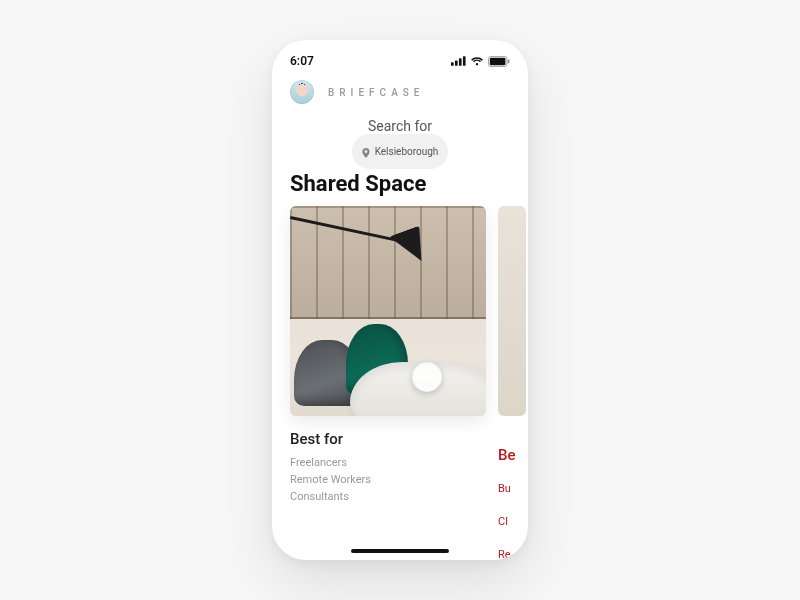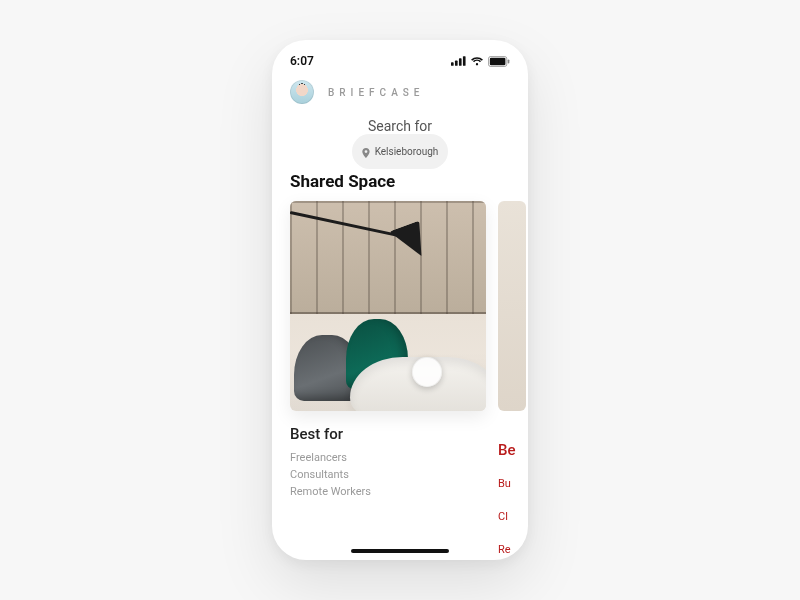--- a/index.html
+++ b/index.html
@@ -81,21 +81,21 @@
     color: #555;
     cursor: pointer;
   }
   .pin {
     width: 8px; height: 8px;
     display: inline-block;
   }
 
   .title {
     padding: 0 18px 10px 18px;
-    font-size: 17px;
+    font-size: 22px;
     font-weight: 700;
     color: #111;
   }
 
   
   .carousel {
     display: flex;
     gap: 12px;
     padding: 0 0 0 18px;
     position: relative;
@@ -248,22 +248,22 @@
           <div class="lamp-shade"></div>
           <div class="chair-back-grey"></div>
           <div class="chair-back-green"></div>
           <div class="chair-seat-white"></div>
         </div>
       </div>
       <div class="best-for">
         <h3>Best for</h3>
         <ul>
           <li>Freelancers</li>
+          <li>Remote Workers</li>
           <li>Consultants</li>
-          <li>Remote Workers</li>
         </ul>
       </div>
     </div>
 
     <div class="card">
       <div class="card-image peek"></div>
       <div class="best-for peek">
         <h3>Be</h3>
         <ul>
           <li>Bu</li>

